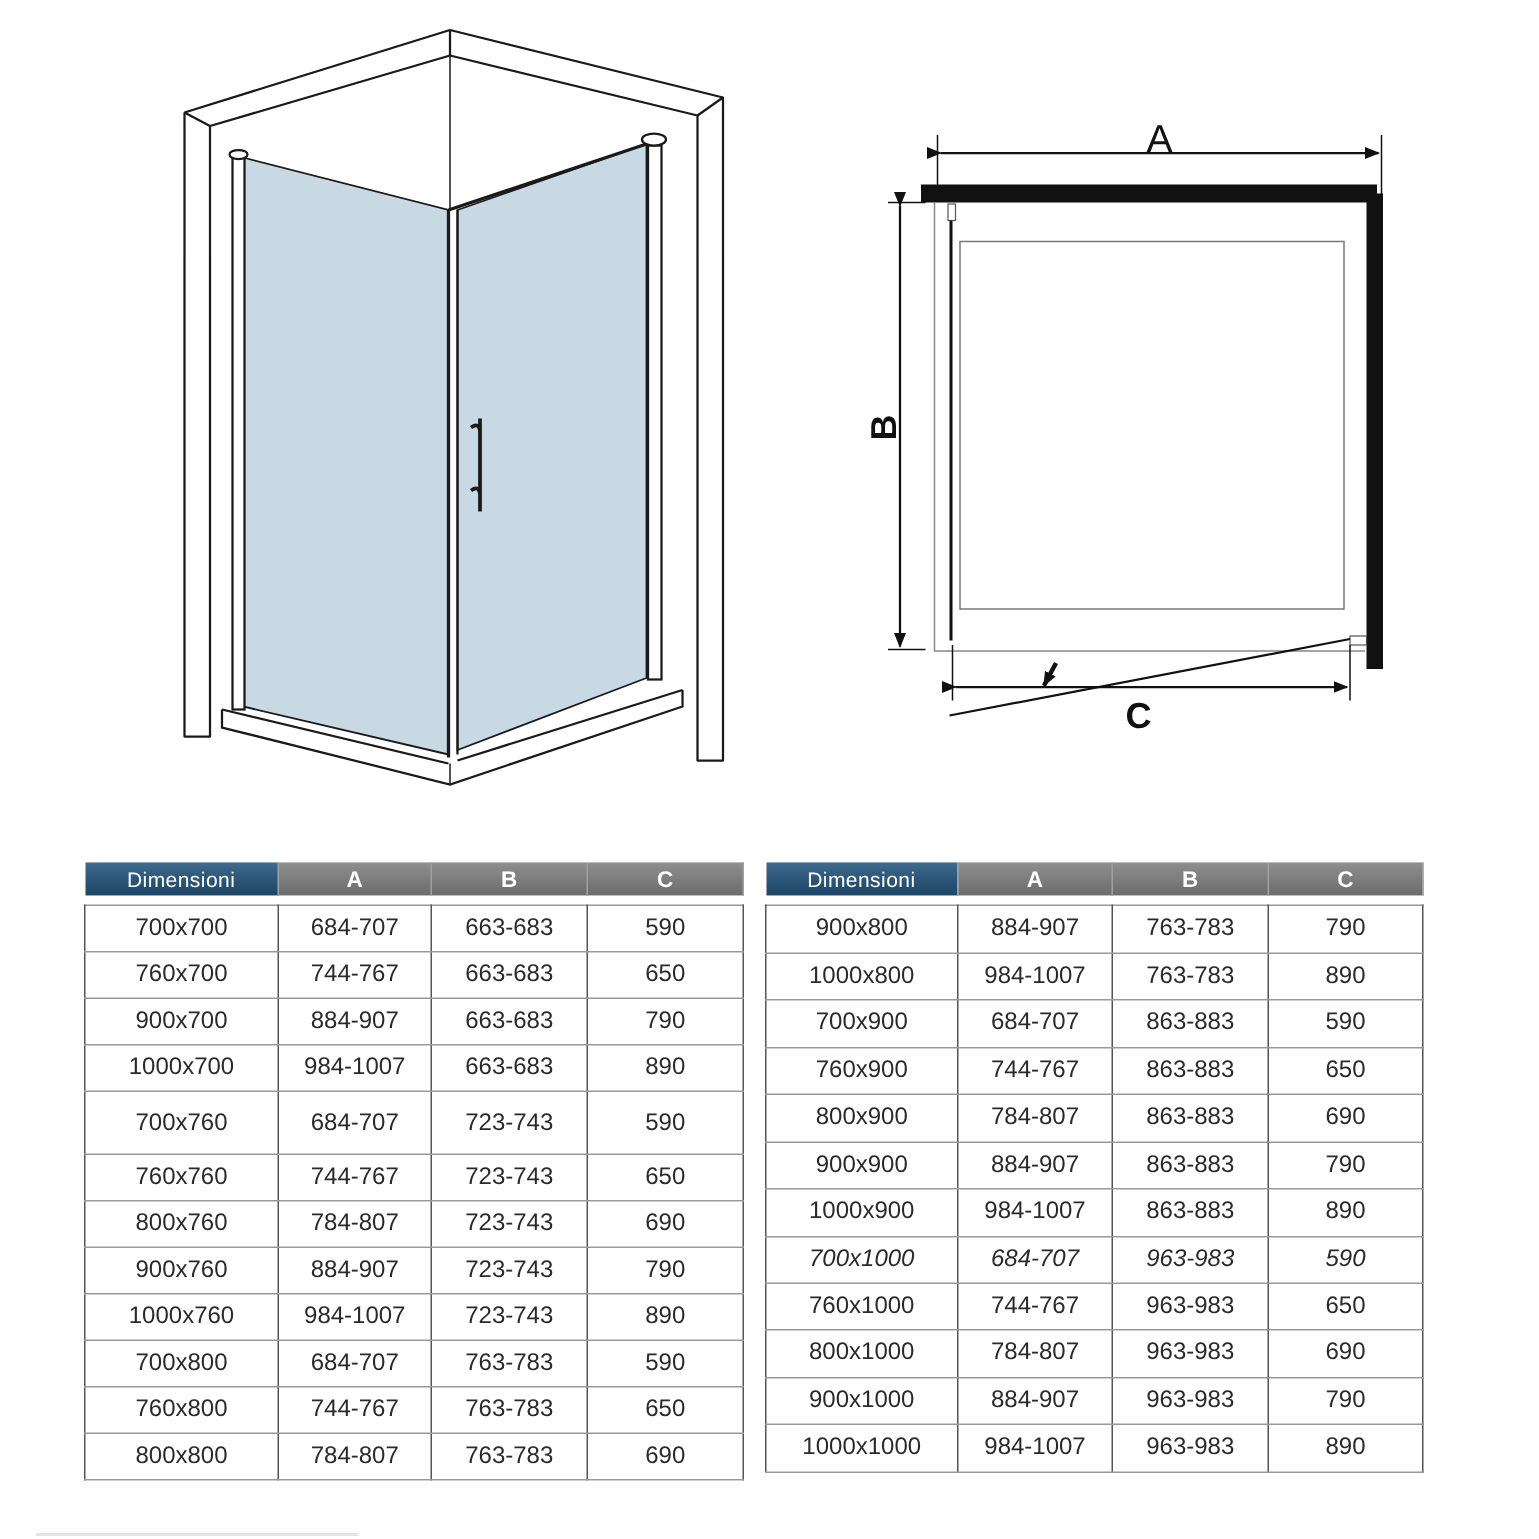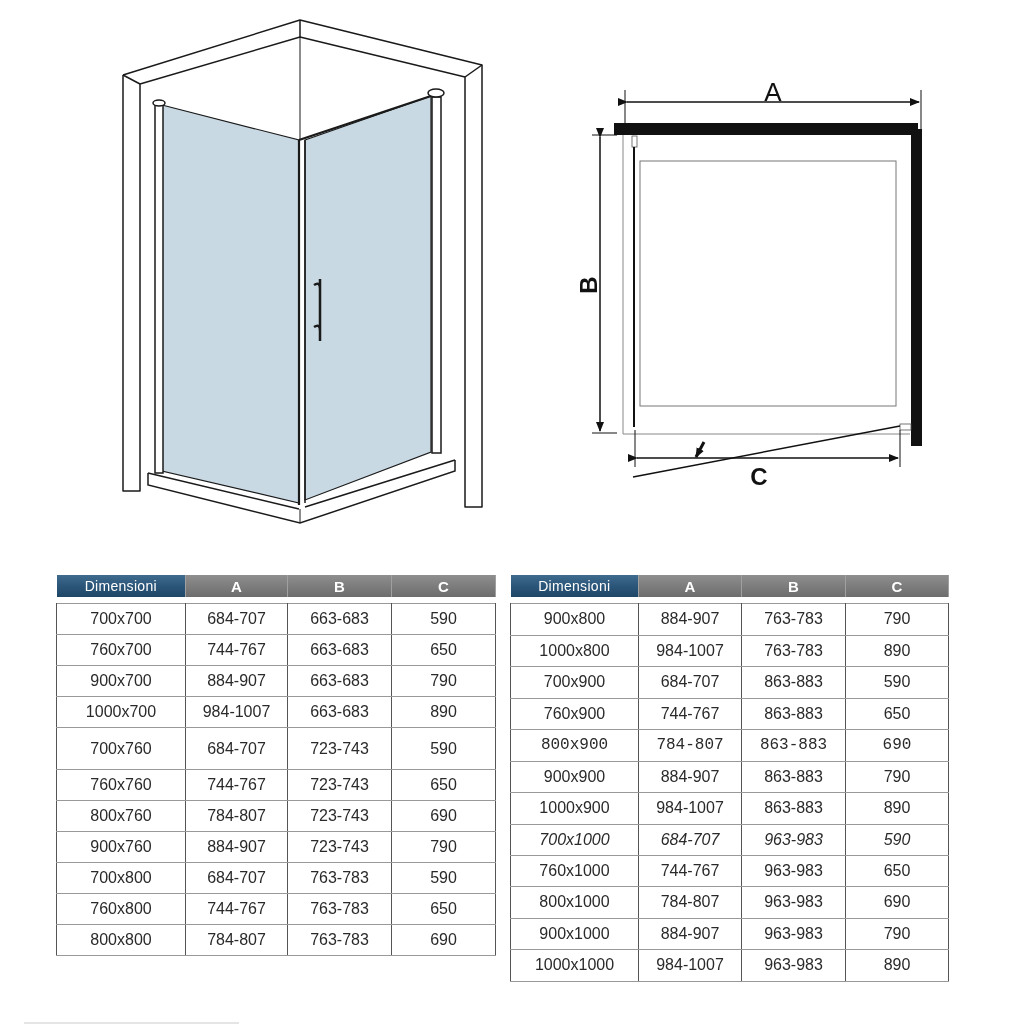--- a/index.html
+++ b/index.html
@@ -153,20 +153,26 @@
         <td>723-743</td>
         <td>690</td>
       </tr>
       <tr class="row" style="height: 31px;">
         <td>900x760</td>
         <td>884-907</td>
         <td>723-743</td>
         <td>790</td>
       </tr>
       <tr class="row" style="height: 31px;">
+        <td>1000x760</td>
+        <td>984-1007</td>
+        <td>723-743</td>
+        <td>890</td>
+      </tr>
+      <tr class="row" style="height: 31px;">
         <td>700x800</td>
         <td>684-707</td>
         <td>763-783</td>
         <td>590</td>
       </tr>
       <tr class="row" style="height: 31px;">
         <td>760x800</td>
         <td>744-767</td>
         <td>763-783</td>
         <td>650</td>
@@ -216,21 +222,21 @@
         <td>684-707</td>
         <td>863-883</td>
         <td>590</td>
       </tr>
       <tr class="row" style="height: 31.5px;">
         <td>760x900</td>
         <td>744-767</td>
         <td>863-883</td>
         <td>650</td>
       </tr>
-      <tr class="row" style="height: 31.5px; font-family: Liberation Mono, monospace;">
+      <tr class="row" style="height: 31.5px;">
         <td>800x900</td>
         <td>784-807</td>
         <td>863-883</td>
         <td>690</td>
       </tr>
       <tr class="row" style="height: 31.5px; margin-top: 19px;">
         <td>900x900</td>
         <td>884-907</td>
         <td>863-883</td>
         <td>790</td>

